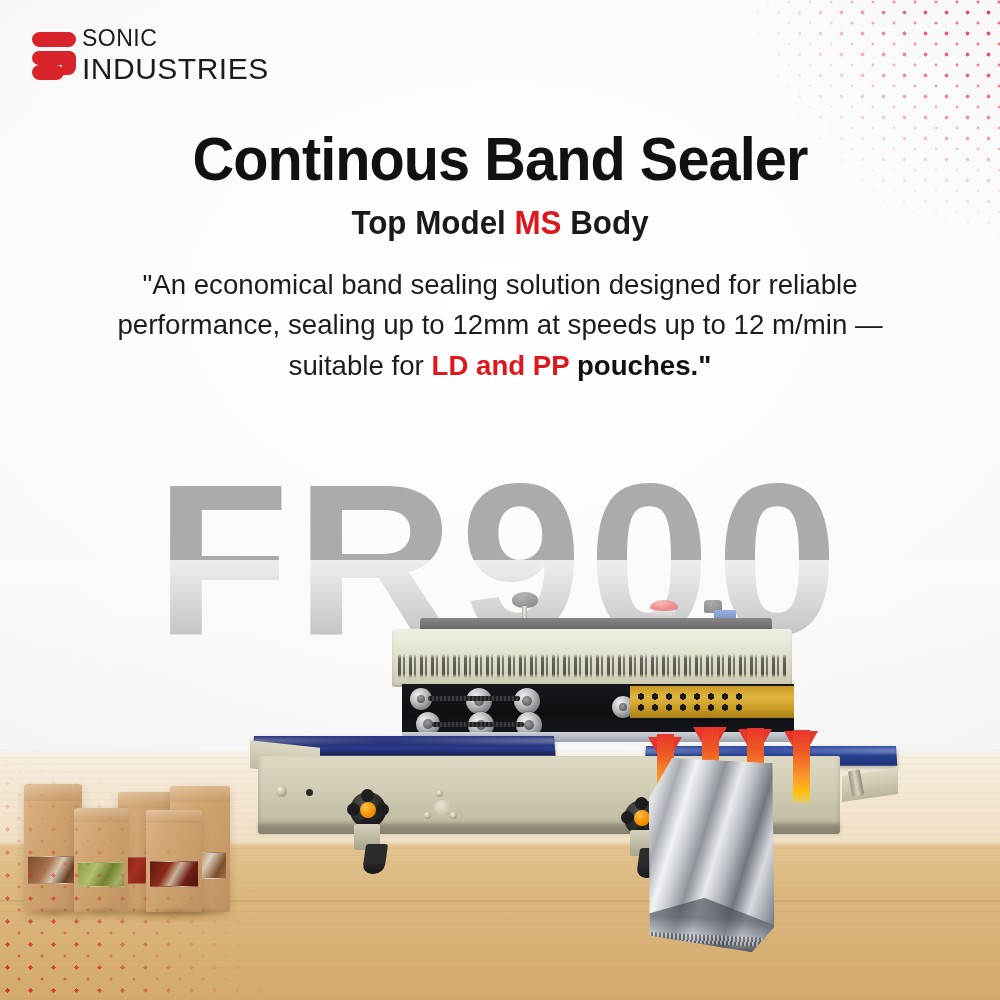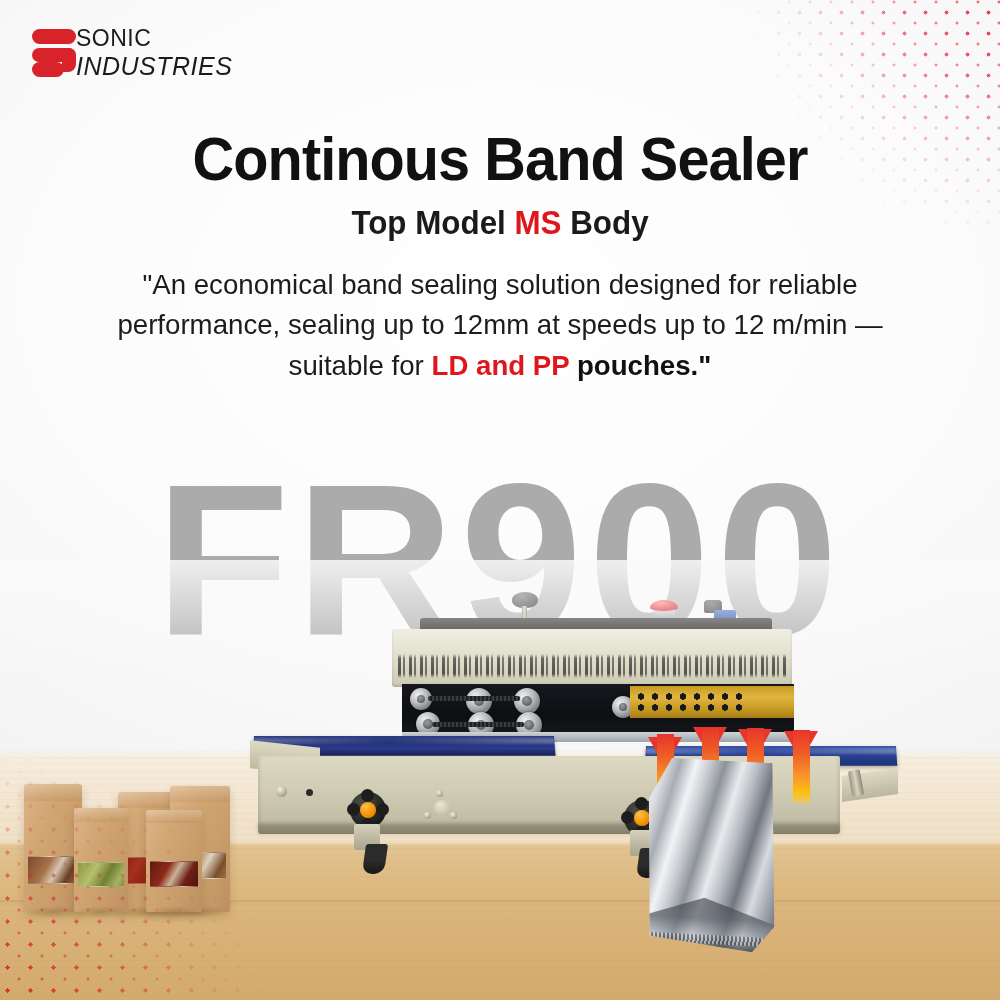--- a/index.html
+++ b/index.html
@@ -46,39 +46,39 @@
     background-position:0 0, 11.5px 11.5px;
     -webkit-mask-image: radial-gradient(ellipse 330px 300px at 8% 100%, #000 6%, rgba(0,0,0,.7) 36%, rgba(0,0,0,.2) 66%, transparent 86%);
     mask-image: radial-gradient(ellipse 330px 300px at 8% 100%, #000 6%, rgba(0,0,0,.7) 36%, rgba(0,0,0,.2) 66%, transparent 86%);
     z-index:9;
     opacity:.92;
   }
 
   
   .brand {
     position:absolute; left:32px; top:26px;
-    display:flex; align-items:center; gap:0;
+    display:flex; align-items:center; gap:6px;
     z-index:20;
   }
   .brand-mark { width:44px; height:48px; position:relative; }
   .bar {
     position:absolute; background:#d8232a; border-radius:9px;
   }
   .bar-top    { left:0;  top:0;   width:44px; height:15px; border-radius:8px; }
   .bar-mid    { left:0;  top:19px;width:44px; height:14px; border-radius:8px 8px 8px 8px; }
   .bar-bottom { left:0;  top:33px;width:32px; height:15px; border-radius:8px; }
   .bar-right  { left:30px;top:19px;width:14px;height:24px; border-radius:0 8px 8px 0; }
   .brand-text {
     display:flex; flex-direction:column;
     line-height:1.12;
     color:#1b1b1b;
     letter-spacing:.5px;
   }
   .brand-line1 { font-size:23px; font-weight:400; }
-  .brand-line2 { font-size:25px; font-weight:400;font-style:italic; }
+  .brand-line2 { font-size:30px; font-weight:400; }
 
   
   .headline-wrap {
     position:absolute; left:0; right:0; top:126px;
     text-align:center; z-index:20; padding:0 40px;
   }
   .headline {
     font-family:"Liberation Sans", sans-serif;
     font-size:62px; font-weight:700; color:#111;
     letter-spacing:-1px;

